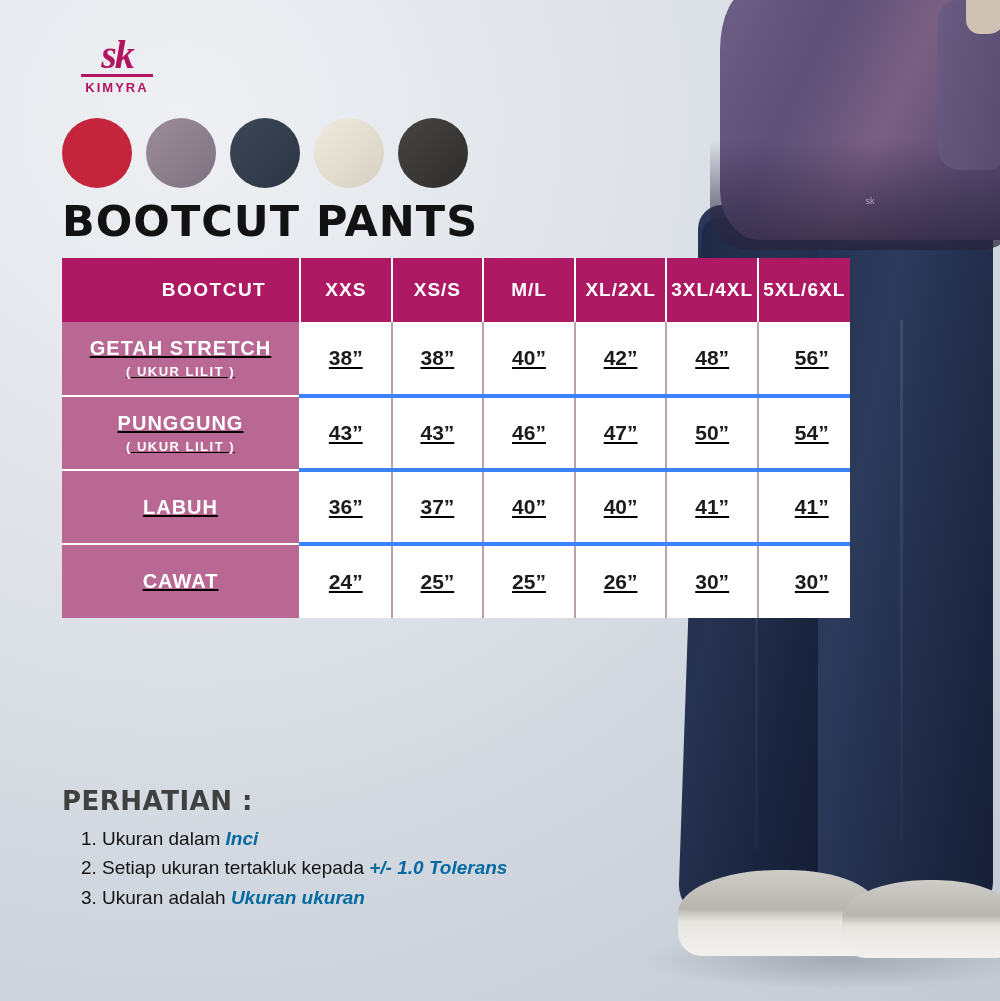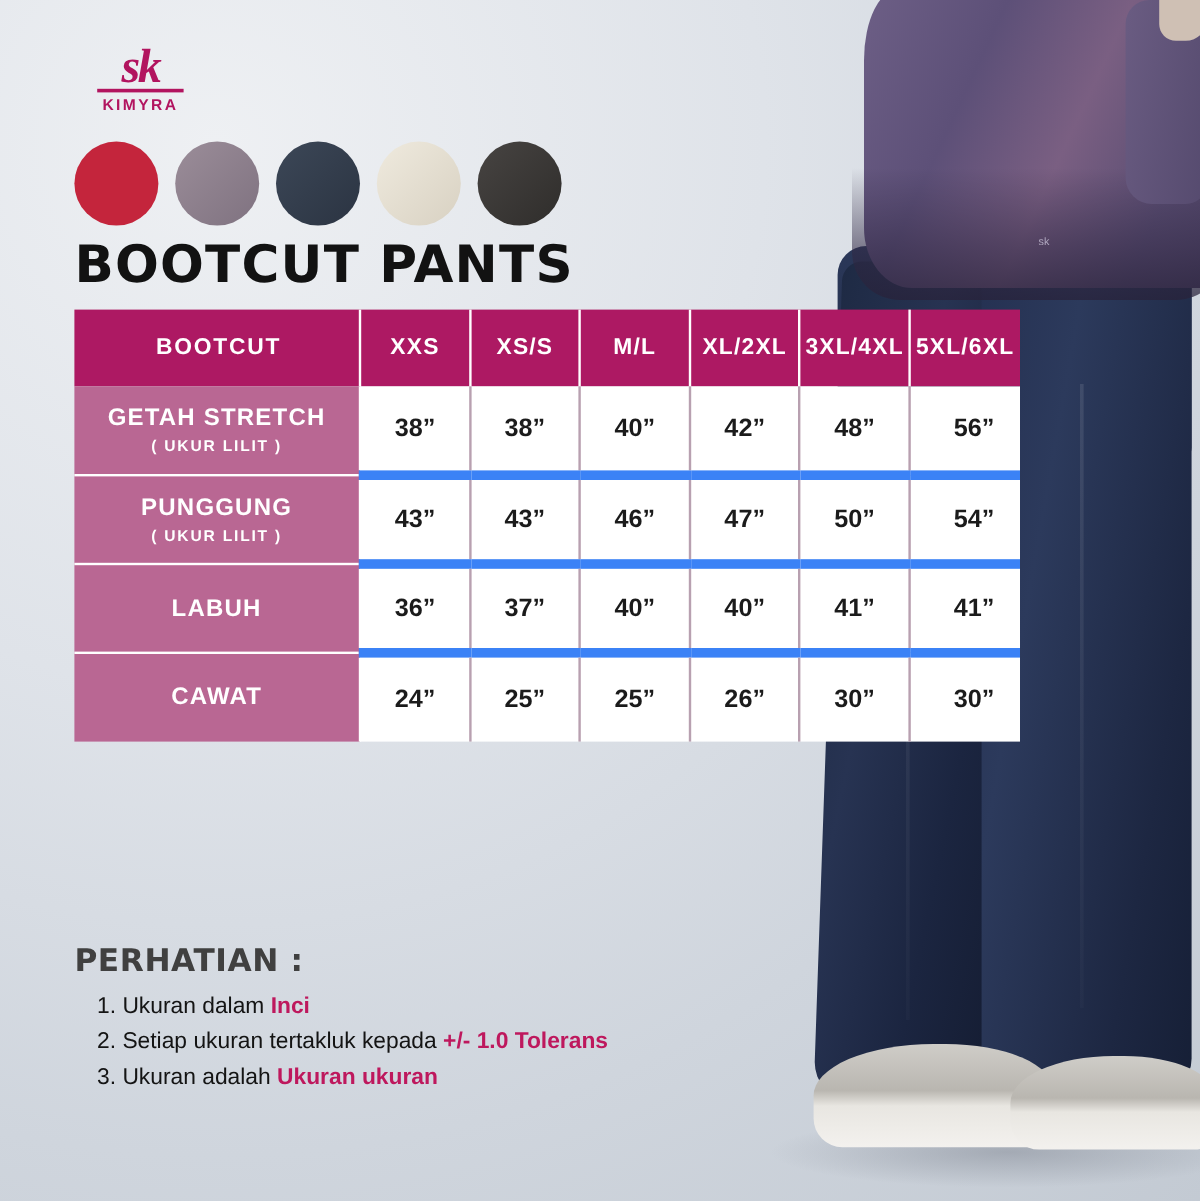--- a/index.html
+++ b/index.html
@@ -144,32 +144,32 @@
     color: #ffffff;
     height: 64px;
     font-size: 19px;
     font-weight: bold;
     letter-spacing: 1px;
     border-right: 2px solid #ffffff;
     text-align: center;
     vertical-align: middle;
   }
   thead th:last-child { border-right: none; }
-  thead th.first { text-align: left; padding-left: 68px; letter-spacing: 1.5px; }
-
-  tbody tr { height: 74px; }
+  thead th.first { text-align: center; padding-left: 68px; letter-spacing: 1.5px; }
+
+  tbody tr { height: 74px; text-decoration: underline; }
   tbody td {
     background: #ffffff;
     color: #1b1b1b;
     text-align: center;
     vertical-align: middle;
     font-size: 21px;
     font-weight: bold;
     border-right: 2px solid #b8a0b0;
-    border-bottom: 8px solid #3b82f6;
+    border-bottom: 4px solid #3b82f6;
   }
   tbody td:last-child { border-right: none; padding-left: 16px; }
   tbody tr:last-child td { border-bottom: none; }
   tbody td.rowhead {
     background: #b96793;
     color: #ffffff;
     font-size: 20px;
     letter-spacing: 1px;
     border-right: 2px solid #ffffff;
     border-bottom: 2px solid #ffffff;
@@ -189,21 +189,21 @@
     margin: 0 0 8px 0;
     font-size: 26px; font-weight: bold; letter-spacing: 0.5px;
     color: #404040;
     font-family: "DejaVu Sans", sans-serif;
   }
   .notes ol { margin: 0; padding-left: 40px; }
   .notes li {
     font-size: 19px; color: #141414; line-height: 1.55;
     font-family: "Liberation Sans", sans-serif;
   }
-  .em-pink { color: #be185d; font-weight: bold; }
+  .em-pink { color: #0369a1; font-style: italic; font-weight: bold; }
 </style>
 </head>
 <body>
 
 <div id="bg">
   <div class="photo-person">
     <div class="pants-hip"></div>
     <div class="pants-left"></div>
     <div class="pants-right"></div>
     <div class="pants-crease" style="left:175px; top:330px;"></div>

